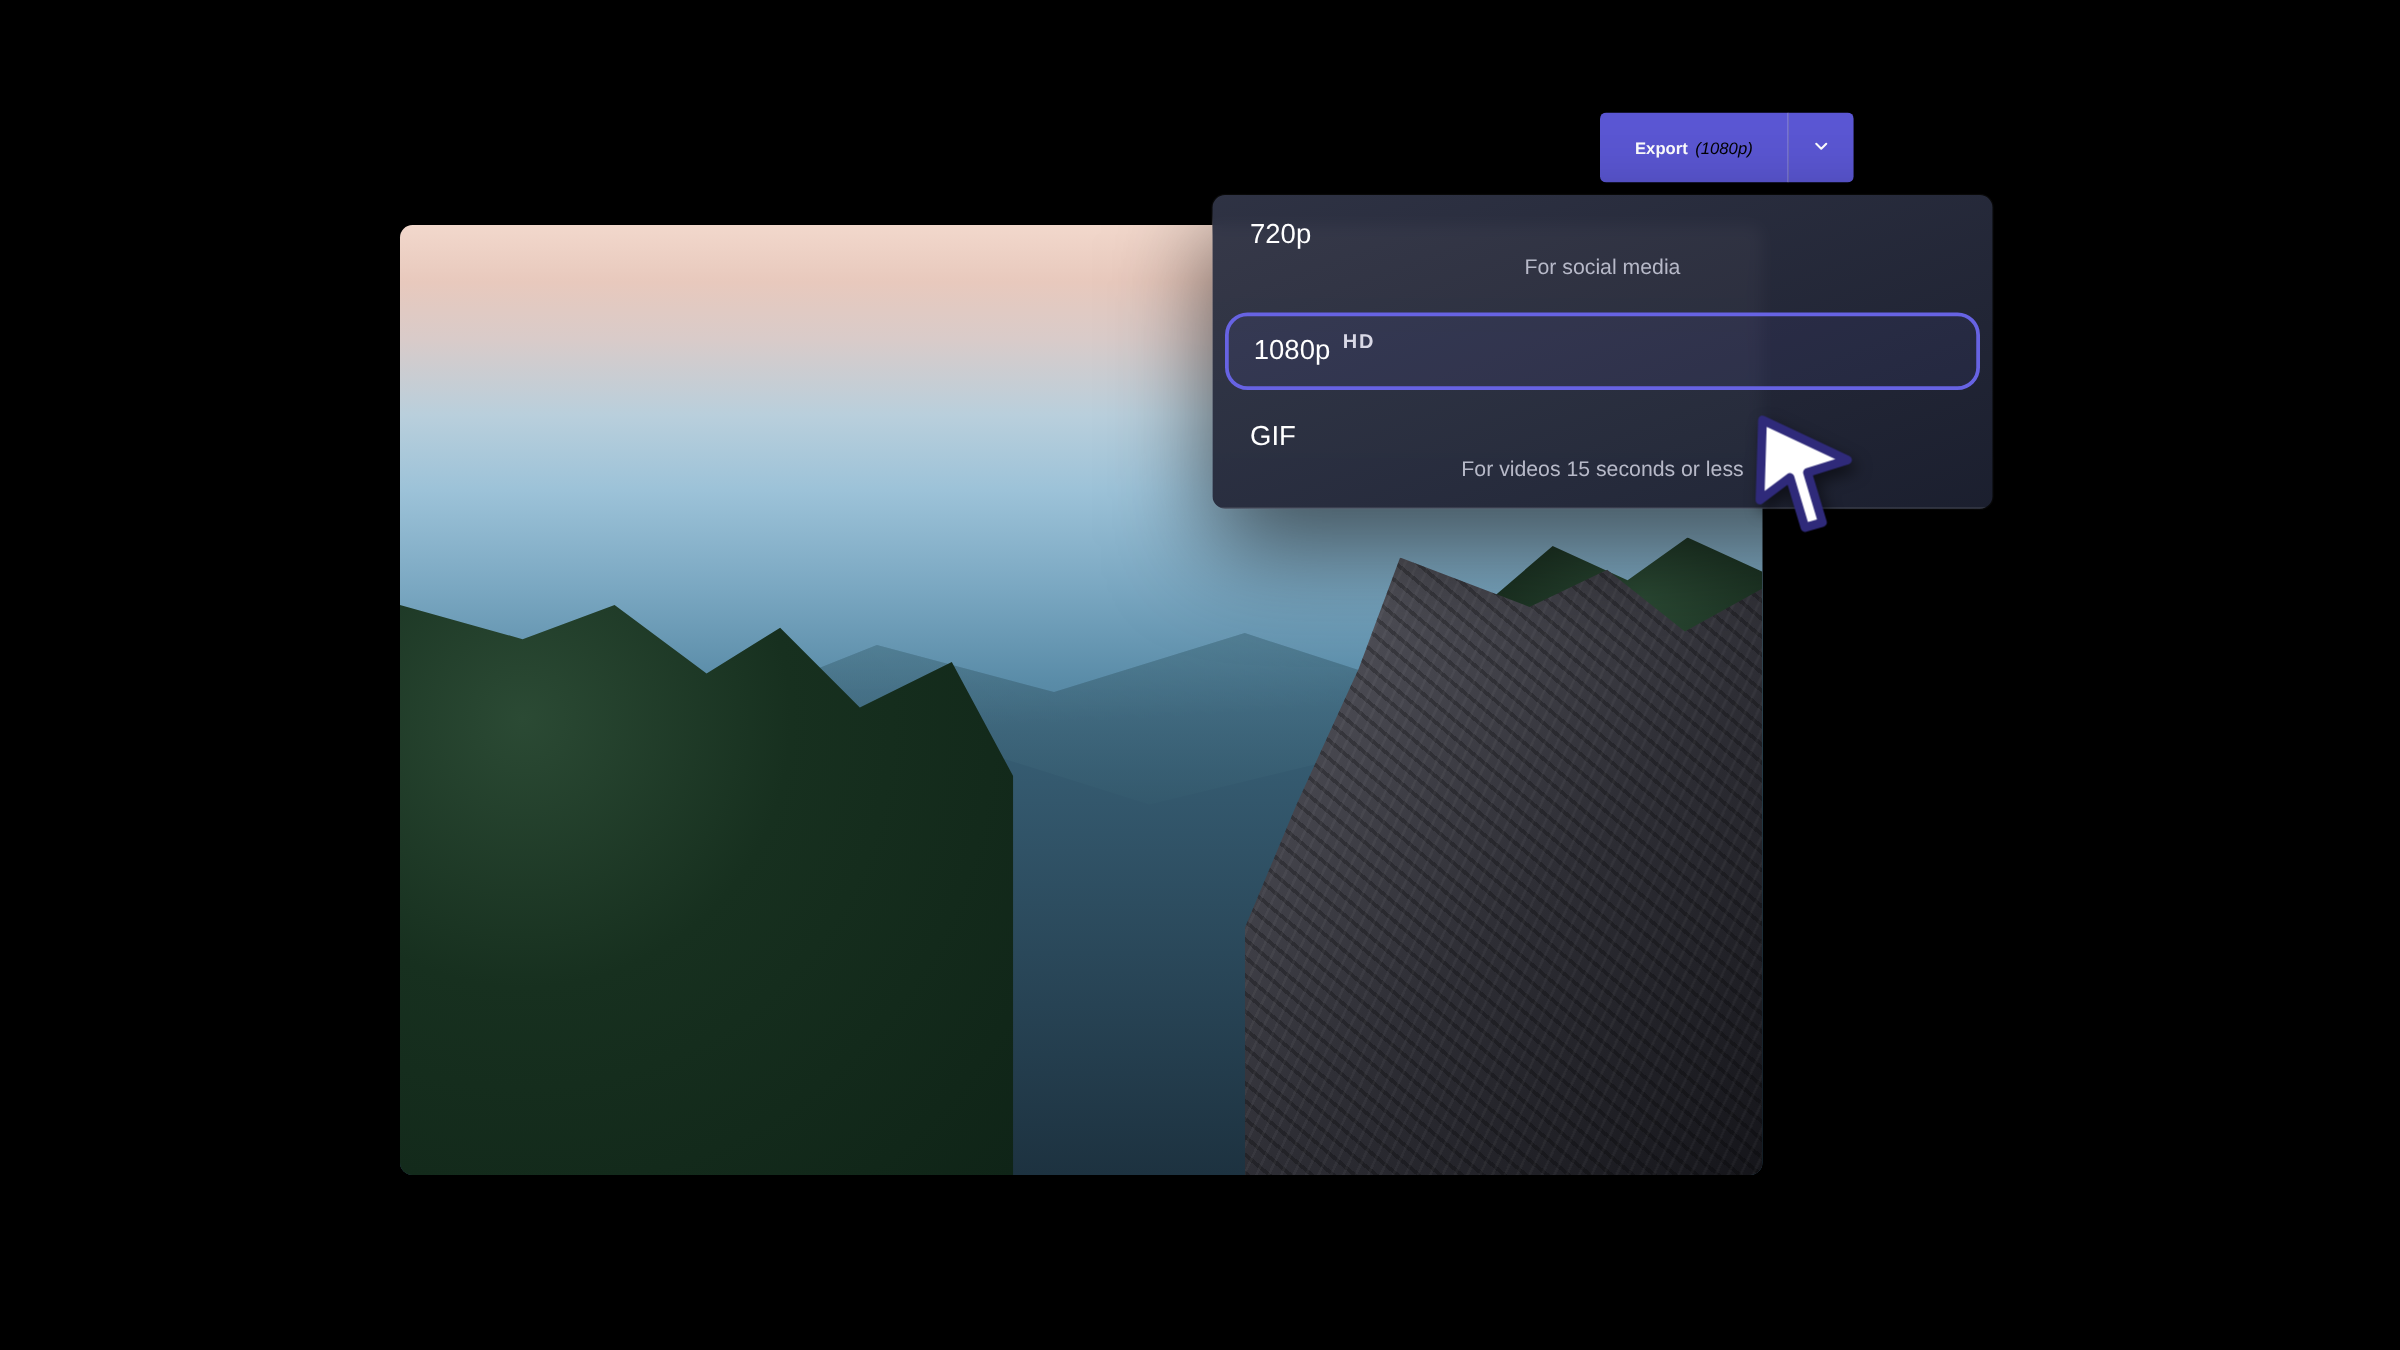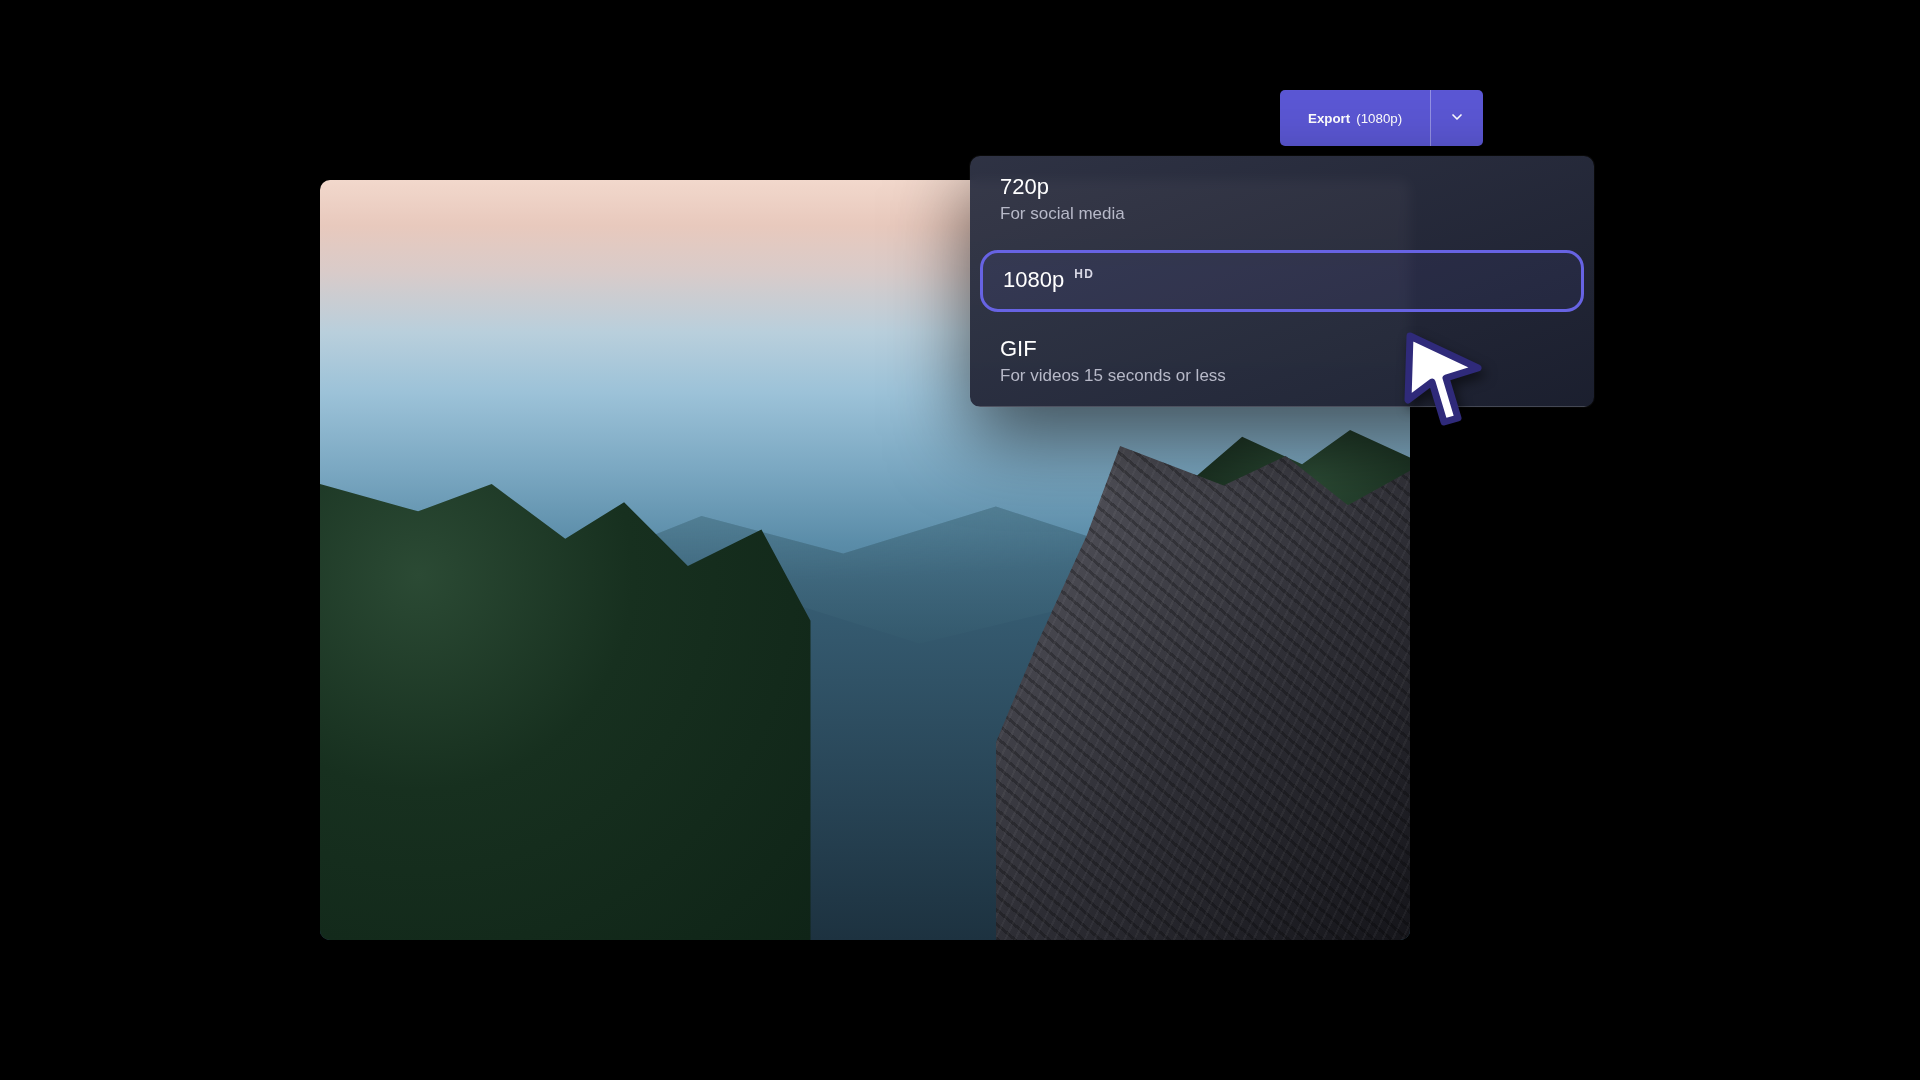--- a/index.html
+++ b/index.html
@@ -76,21 +76,21 @@
     display: flex; align-items: center; justify-content: center;
     padding: 0 28px;
     background: #5b57d4;
     color: #fff;
     border: none;
     cursor: pointer;
     gap: 6px;
     border-right: 1px solid rgba(255,255,255,0.35);
   }
   .export-btn .bold { font-weight: 600; }
-  .export-btn .res { color: #ffffff; font-weight: 400; }
+  .export-btn .res { color: #000000; font-weight: 400; font-style: italic; }
   .export-caret {
     width: 52px;
     background: #5b57d4;
     border: none;
     display:flex; align-items:center; justify-content:center;
     cursor:pointer;
   }
   .export-caret svg { width:16px; height:16px; stroke:#fff; }
 
   
@@ -98,37 +98,38 @@
     position:absolute;
     top: 156px;
     left: 970px;
     width: 624px;
     background: linear-gradient(160deg, rgba(48,52,70,0.97) 0%, rgba(28,32,48,0.97) 100%);
     border-radius: 10px;
     box-shadow: 0 30px 80px rgba(0,0,0,0.6), 0 0 0 1px rgba(255,255,255,0.04);
     color:#e8e8ef;
     backdrop-filter: blur(6px);
     overflow:hidden;
+    text-align:center;
   }
   .dd-item {
     padding: 18px 30px 20px 30px;
     cursor:pointer;
     position:relative;
   }
   .dd-item .title { font-size:22px; color:#fff; font-weight:400; display:flex; align-items:center; gap:8px;}
   .dd-item .subtitle { font-size:17px; color:#b7b9c8; margin-top:4px; }
   .dd-item.selected {
     margin: 6px 10px;
     padding: 14px 20px 16px 20px;
     border: 3px solid #6763e3;
     border-radius: 18px;
     background: rgba(103,99,227,0.08);
   }
   .hd-badge {
-    font-size:12px; font-weight:800; letter-spacing:1.5px;
+    font-size:16px; font-weight:800; letter-spacing:1.5px;
     color:#d9d9e6; transform:translateY(-6px); margin-left:2px;
   }
   .dd-divider { height:1px; background:rgba(255,255,255,0.18); margin:0; }
   .dd-item.more { display:flex; align-items:center; justify-content:space-between; }
   .dd-item.more .chev { color:#8a86e8; }
   .dd-item.more .chev svg{ width:14px; height:14px; stroke:#8a86e8; }
 
   
   .cursor {
     position:absolute;

